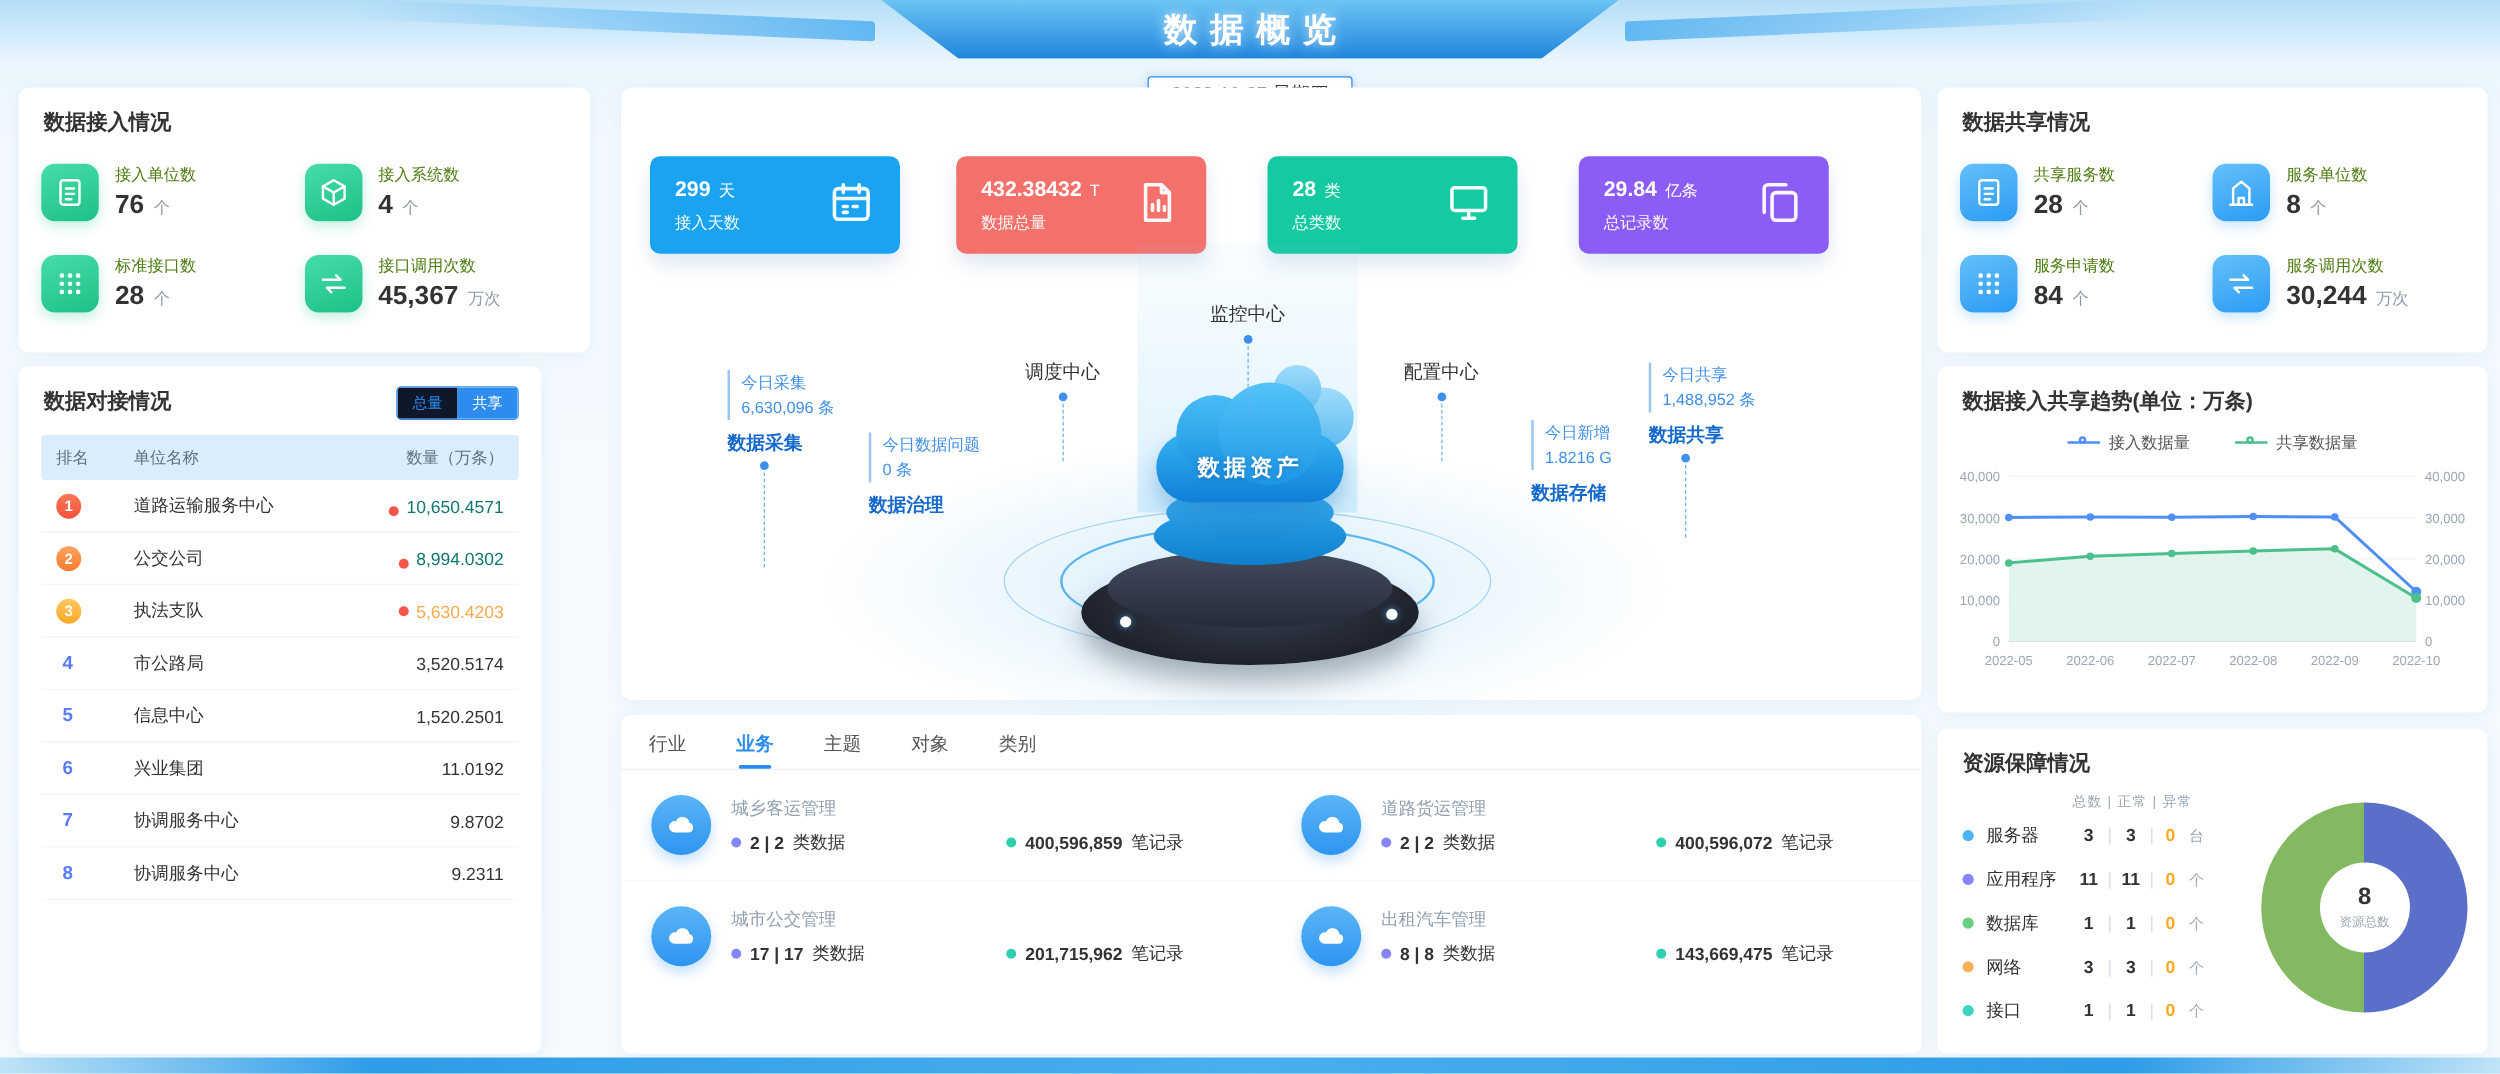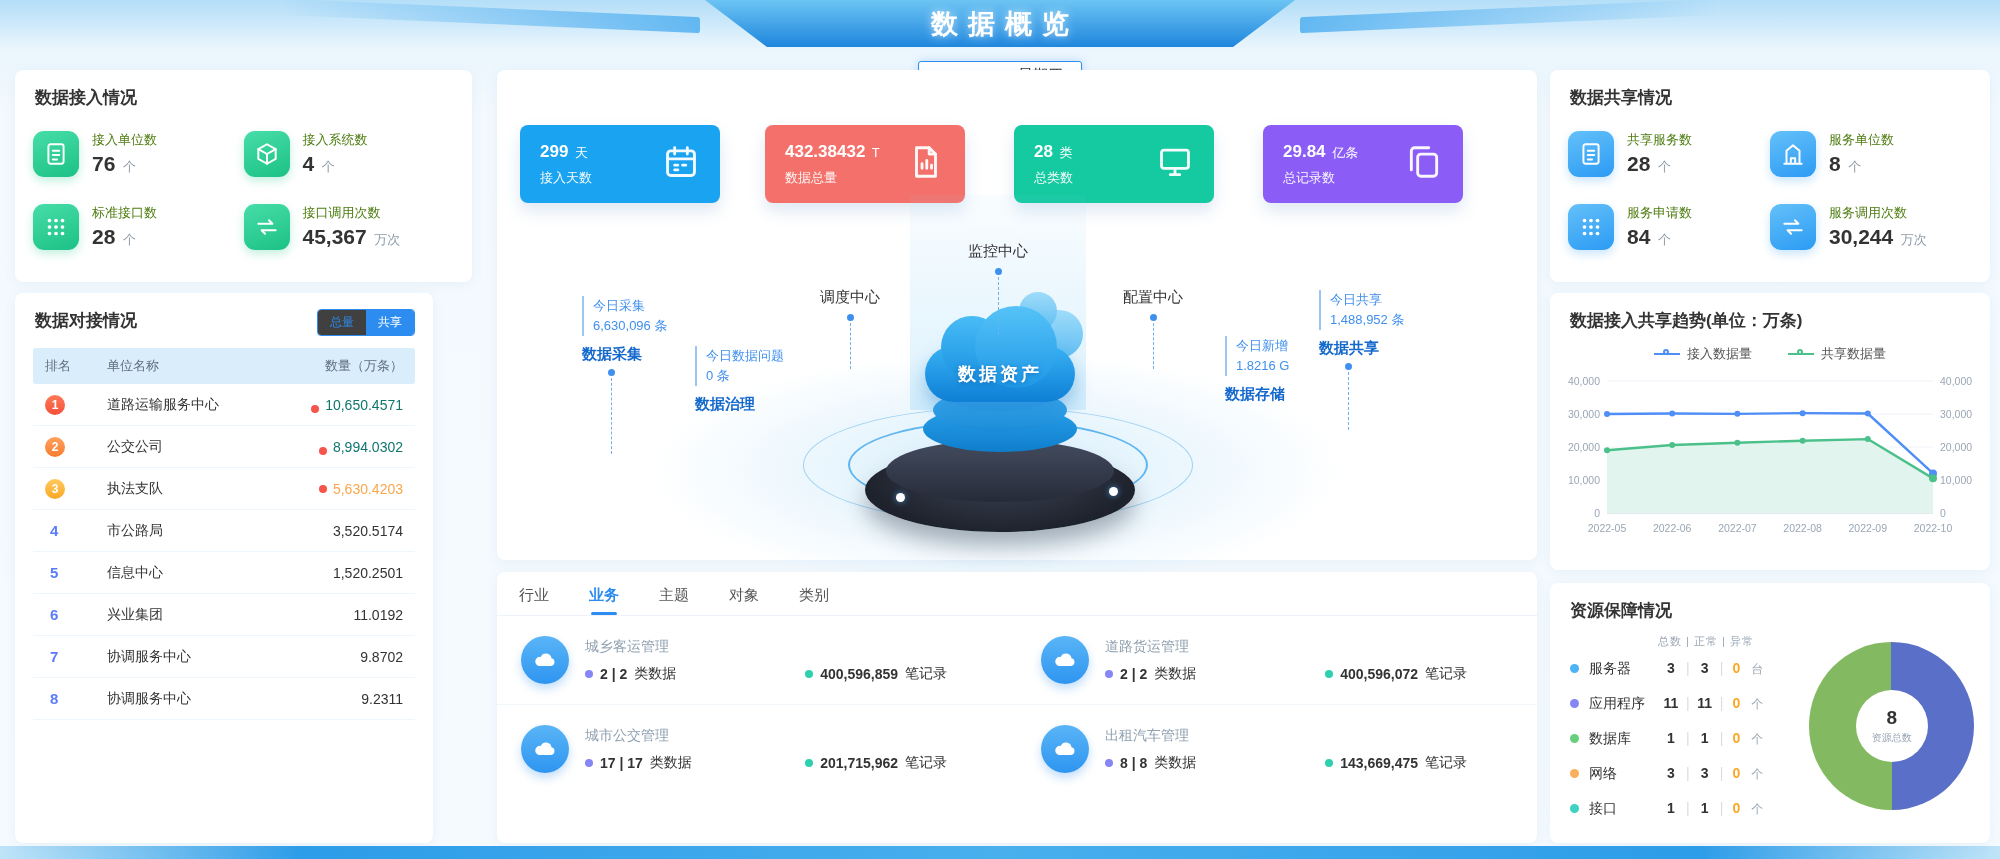--- a/index.html
+++ b/index.html
@@ -38,21 +38,21 @@
   .stat{display:flex;align-items:center;gap:13px;}
   .stat-icon{width:46px;height:46px;border-radius:11px;display:flex;align-items:center;justify-content:center;flex:0 0 auto;}
   .stat-icon.green{background:linear-gradient(160deg,#47dda8,#1cc186);box-shadow:0 4px 10px rgba(40,200,140,.28);}
   .stat-icon.blue {background:linear-gradient(160deg,#64c0f9,#2b9bf4);box-shadow:0 4px 10px rgba(60,160,245,.28);}
   .stat-icon svg{width:26px;height:26px;}
   .stat-label{font-size:13px;color:#4d7c0f;}
   .stat-value{font-size:21px;font-weight:bold;color:#333;margin-top:3px;}
   .stat-unit{font-size:13px;color:#8d9aa8;font-weight:normal;margin-left:4px;}
   
   .toggle{position:absolute;right:18px;top:16px;display:flex;border:1px solid #2d8cf0;border-radius:4px;overflow:hidden;font-size:12px;cursor:pointer;}
-  .toggle-opt{padding:4px 12px;color:#2d8cf0;background:#404040;}
+  .toggle-opt{padding:4px 12px;color:#2d8cf0;background:#0f172a;}
   .toggle-opt.active{background:#2d8cf0;color:#fff;}
   .tbl{margin:16px 18px 0;}
   .tbl-head{display:flex;background:#d9edfb;border-radius:3px;padding:9px 12px;font-size:13px;color:#5e7080;}
   .th-rank{width:62px;} .th-name{flex:1;} .th-value{width:130px;text-align:right;}
   .tbl-row{display:flex;align-items:center;padding:10px 12px;border-bottom:1px solid #eef5fb;font-size:14px;height:42px;}
   .td-rank{width:62px;display:flex;align-items:center;}
   .td-name{flex:1;color:#333;}
   .td-value{width:150px;text-align:right;color:#333;display:flex;align-items:center;justify-content:flex-end;gap:6px;}
   .medal{width:20px;height:20px;border-radius:50%;color:#fff;font-size:12px;font-weight:bold;display:flex;align-items:center;justify-content:center;}
   .medal.m1{background:linear-gradient(180deg,#ff7a59,#f4503a);}

